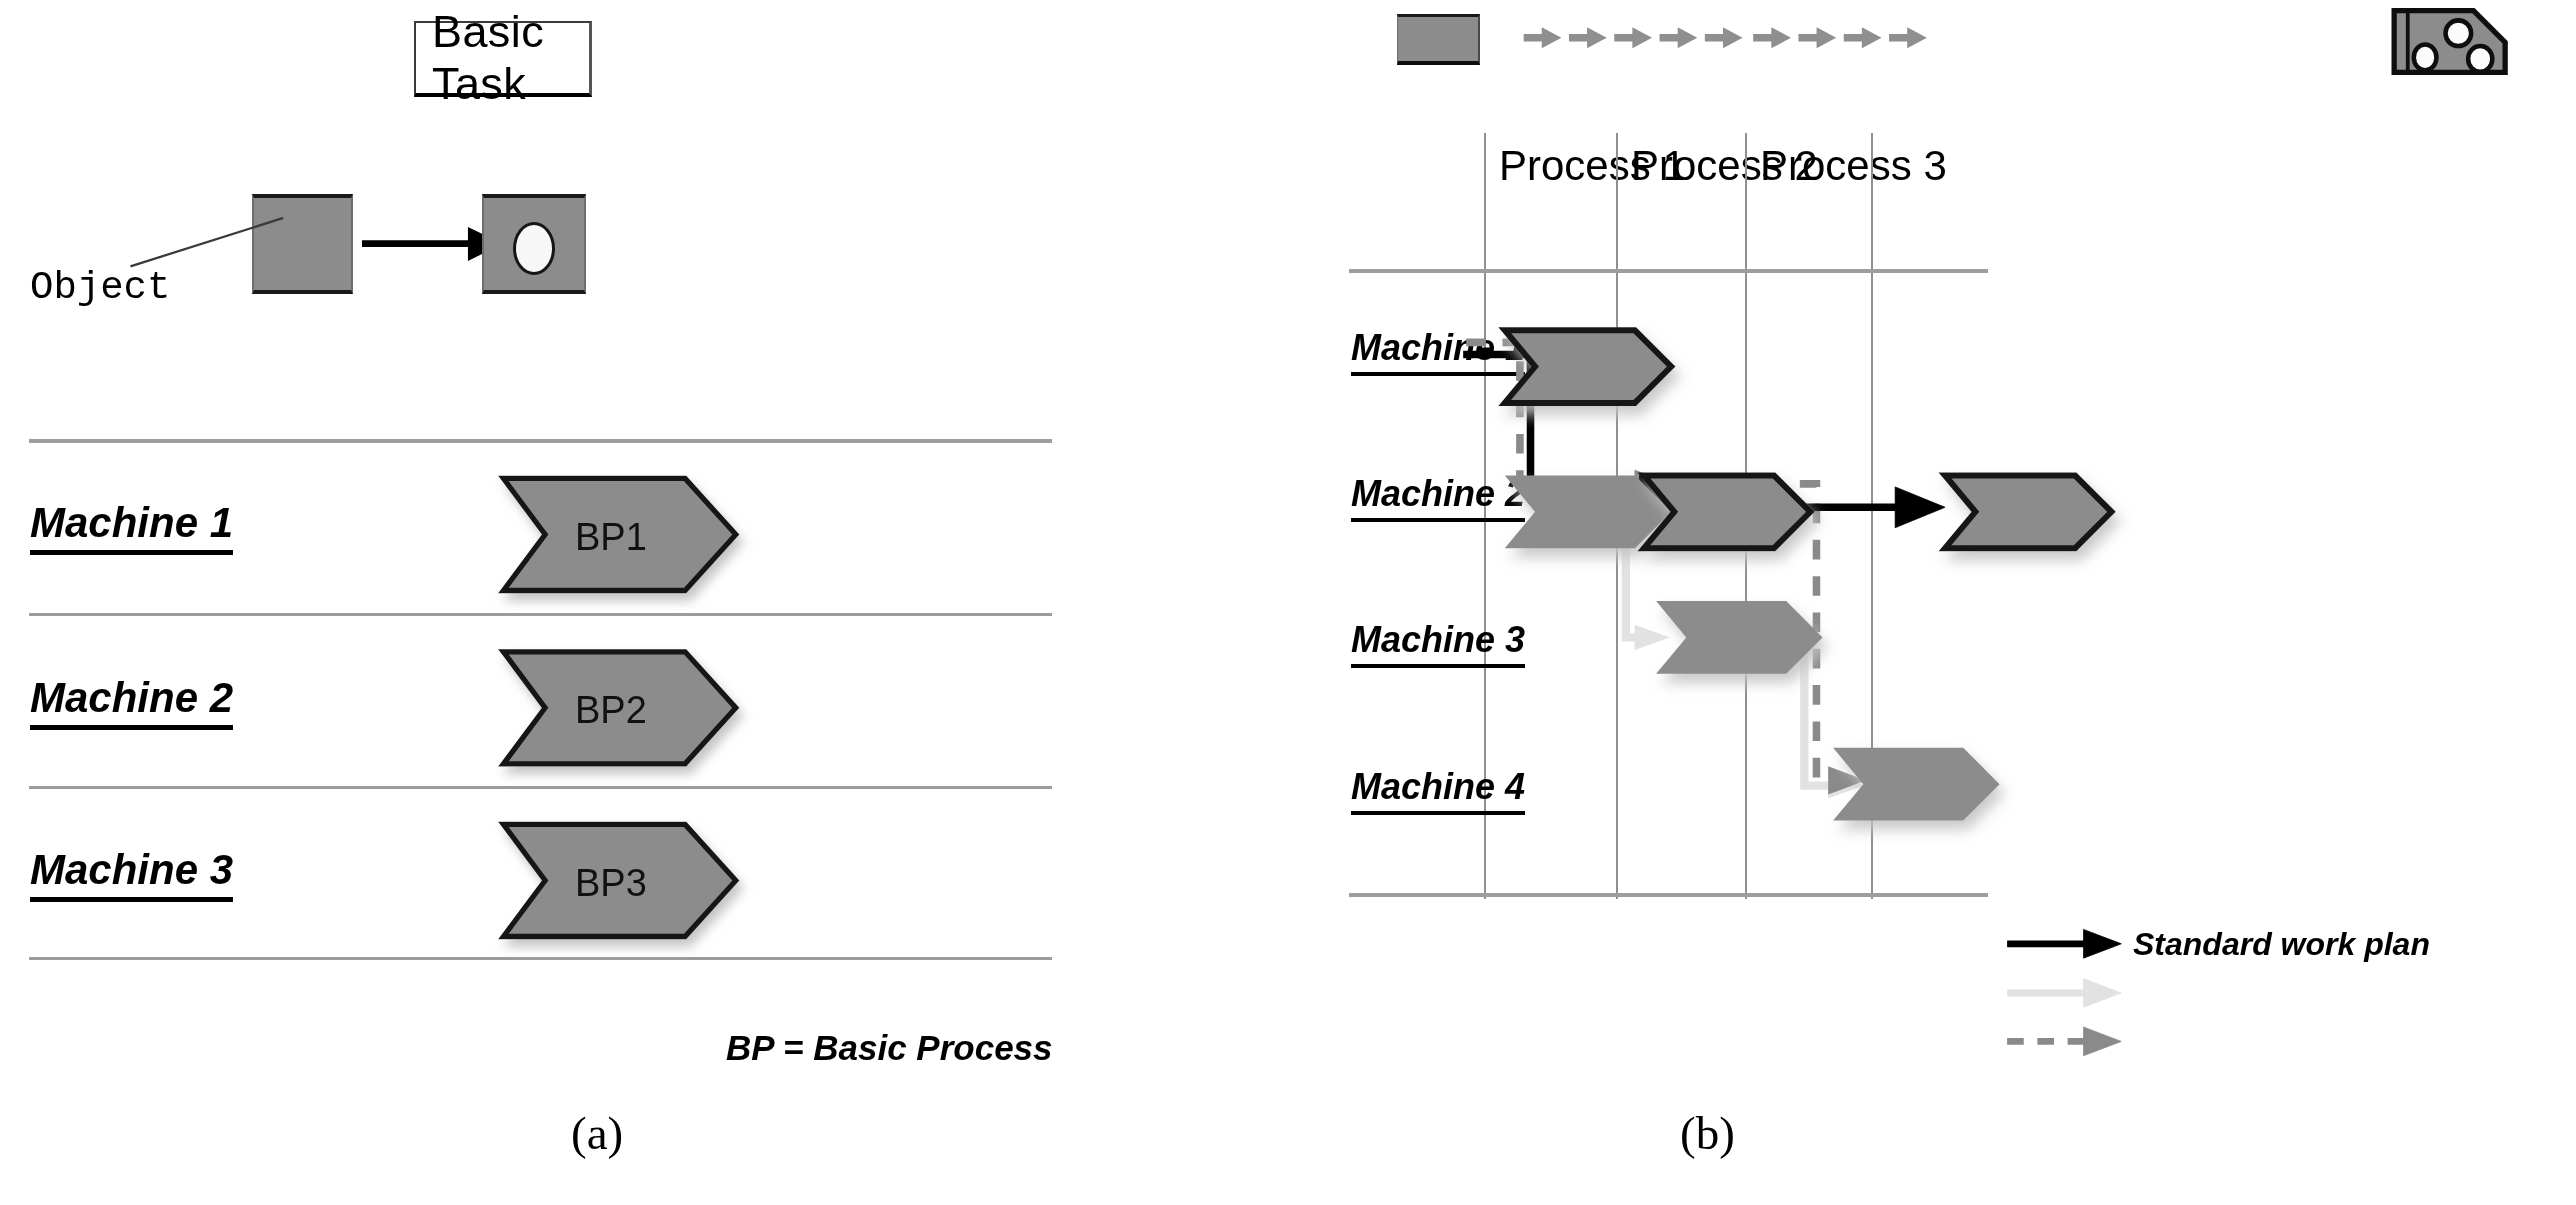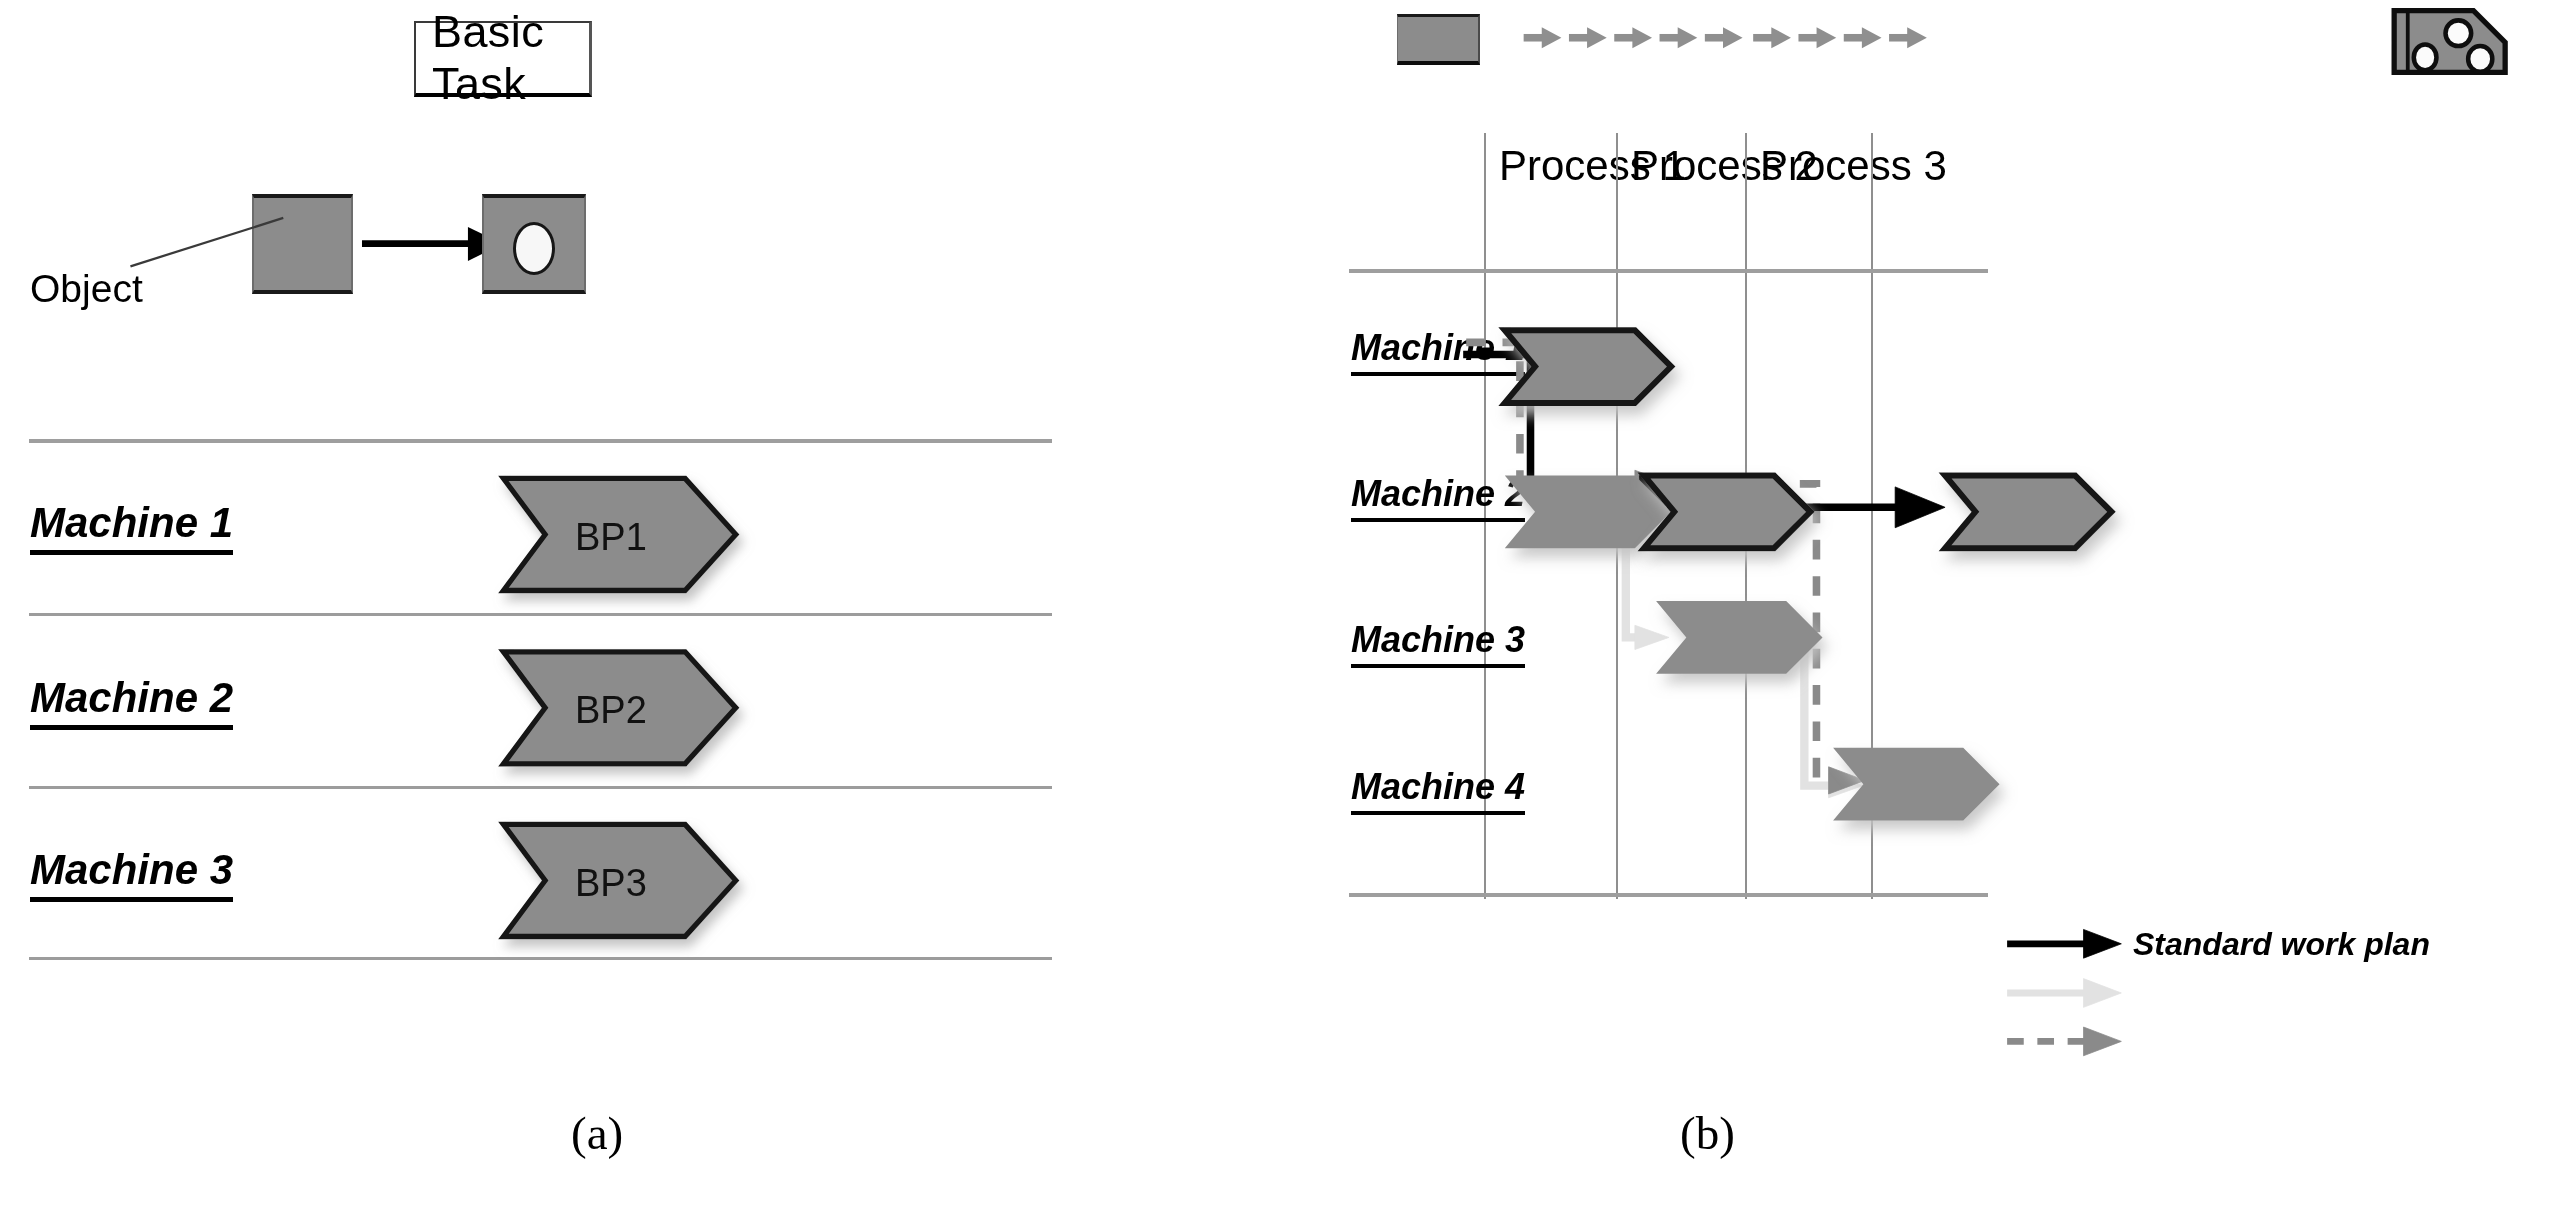--- a/index.html
+++ b/index.html
@@ -70,21 +70,21 @@
       <line x1="478" y1="322" x2="620" y2="322" stroke="#000" stroke-width="9"></line>
       <polygon points="618,300 664,322 618,345" fill="#000"></polygon>
     </g>
     <line x1="172" y1="352" x2="374" y2="288" stroke="#3a3a3a" stroke-width="3"></line>
   </svg>
 
   <div class="obj-box" style="left:482px;top:194px;width:104px;height:100px;">
     <div class="hole" style="left:29px;top:24px;width:42px;height:53px;"></div>
   </div>
 
-  <span class="txt obj-label" style="left:30px;top:269px;">Object</span>
+  <span class="txt obj-label" style="left:30px;top:269px;font-family:Liberation Mono, monospace;">Object</span>
 
   <div class="hsep" style="left:29px;top:439px;width:1023px;"></div>
   <div class="hsep thin" style="left:29px;top:613px;width:1023px;"></div>
   <div class="hsep thin" style="left:29px;top:786px;width:1023px;"></div>
   <div class="hsep thin" style="left:29px;top:957px;width:1023px;"></div>
 
   <span class="machine-label" style="left:30px;top:499px;">Machine 1</span>
   <span class="machine-label" style="left:30px;top:674px;">Machine 2</span>
   <span class="machine-label" style="left:30px;top:846px;">Machine 3</span>
 
@@ -102,20 +102,21 @@
     </g>
     <g filter="url(#shA)">
       <polygon points="665,1089 905,1089 972,1163 905,1237 665,1237 720,1163" fill="#8c8c8c" stroke="#161616" stroke-width="7"></polygon>
     </g>
   </svg>
 
   <span class="bp-text" style="left:575px;top:516px;">BP1</span>
   <span class="bp-text" style="left:575px;top:689px;">BP2</span>
   <span class="bp-text" style="left:575px;top:862px;">BP3</span>
 
+  <span class="bp-note" style="left:726px;top:1028px;">BP = Basic Process</span>
 
   <span class="fig-cap" style="left:571px;top:1106px;">(a)</span>
 </div>
 
 <div class="panel" id="panel-b">
 
   <div class="abs" style="left:216px;top:13.6px;width:83px;height:51px;background:#8c8c8c;
               border-top:3.8px solid #1a1a1a;border-bottom:4.5px solid #0d0d0d;
               border-left:1.5px solid #6d6d6d;border-right:2.3px solid #4a4a4a;box-sizing:border-box;"></div>
 

